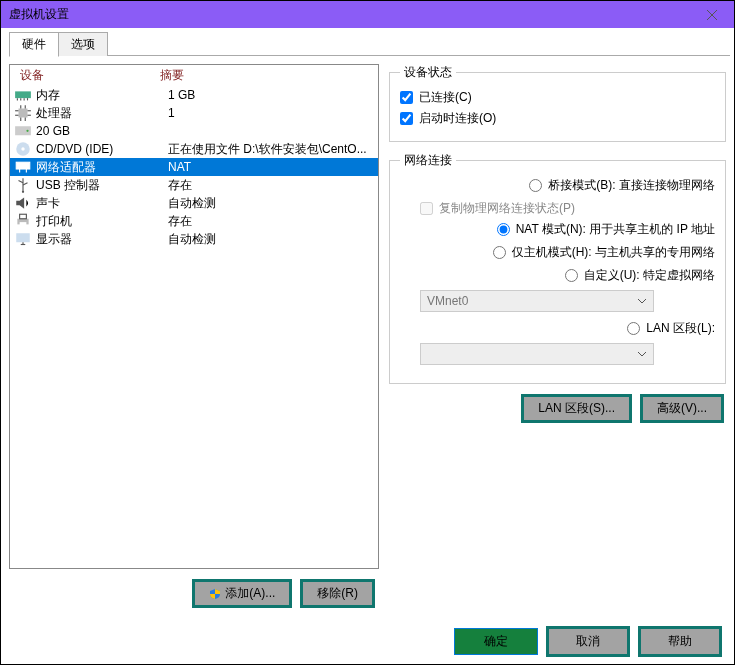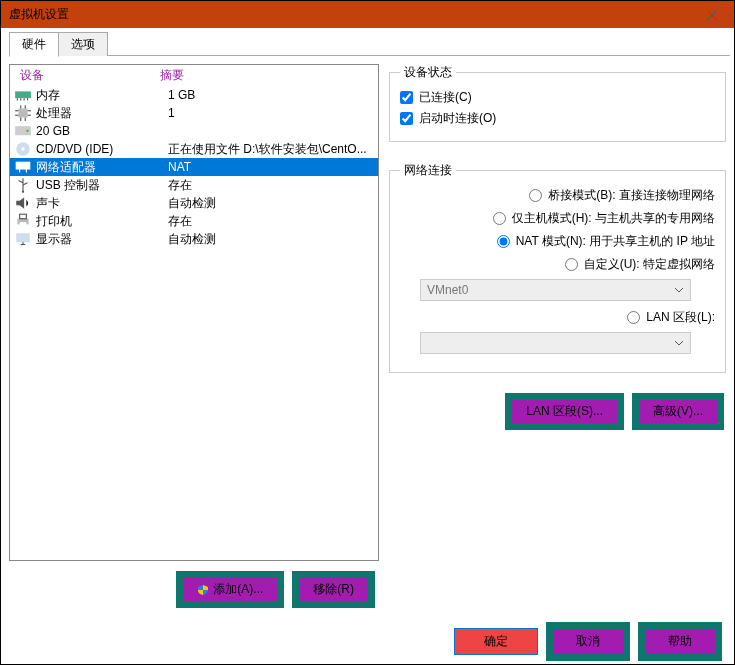--- a/index.html
+++ b/index.html
@@ -1,58 +1,58 @@
 <!DOCTYPE html>
 <html><head>
 <meta charset="utf-8">
 <style>
   * { box-sizing: border-box; margin: 0; padding: 0; font-family: "Microsoft YaHei", "Segoe UI", sans-serif; font-size: 12px; }
   body { background: #fff; width: 735px; height: 665px; border: 1px solid #000; overflow: hidden; display: flex; flex-direction: column; }
-  .titlebar { height: 27px; line-height: 27px; background: #c2410c; display: flex; align-items: center; padding: 0 0 0 8px; }
+  .titlebar { height: 27px; line-height: 27px; background: #8b5cf6; display: flex; align-items: center; padding: 0 0 0 8px; }
   .titlebar .title { flex: 1; }
   .titlebar .close { width: 44px; height: 100%; display: flex; align-items: center; justify-content: center; cursor: pointer; }
   .titlebar .close svg { width: 10px; height: 10px; }
 
   .tabstrip { padding: 4px 4px 0 8px; }
   .tabs { display: flex; }
   .tab { padding: 3px 12px; border: 1px solid #aaa; border-bottom: none; background: #fff; position: relative; }
   .tab.active { background: #fff; border-bottom: 1px solid #fff; z-index: 2; margin-bottom: -1px; }
   .tab.inactive { background: #f0f0f0; border-left: none; }
   .tabbar-line { border-bottom: 1px solid #aaa; margin-top: -1px; }
 
   .content { flex: 1; display: flex; padding: 8px 8px 0 8px; gap: 10px; }
 
   .left { width: 370px; display: flex; flex-direction: column; }
   .devicelist { flex: 1; border: 1px solid #888; overflow: hidden; }
-  .listhead { display: flex; padding: 2px 0 2px 10px; font-weight: normal; color: #a21caf; }
+  .listhead { display: flex; padding: 2px 0 2px 10px; font-weight: normal; color: #7f1d1d; }
   .listhead .c1 { width: 140px; }
   .listrow { display: flex; align-items: center; padding: 1px 0 1px 4px; height: 18px; line-height: 16px; }
   .listrow .icon { width: 18px; height: 16px; display: flex; align-items: center; justify-content: center; margin-right: 4px; }
   .listrow .name { width: 132px; }
   .listrow .summary { flex: 1; overflow: hidden; white-space: nowrap; text-overflow: ellipsis; padding-right: 4px;}
   .listrow.selected { background: #0078d7; color: #fff; }
   .listrow.selected svg * { stroke: #fff!important; fill: #fff!important; }
 
   .leftbuttons { display: flex; justify-content: flex-end; gap: 8px; padding: 10px 4px; }
-  .btn { border: 7px solid #0f766e; background: #a21caf; padding: 3px 14px; cursor: pointer; display: inline-flex; align-items: center; gap: 4px; }
-  .btn.def { border: 1px solid #0078d7; background: #ef4444; }
+  .btn { border: 3px solid #0f766e; background: #a3a3a3; padding: 3px 14px; cursor: pointer; display: inline-flex; align-items: center; gap: 4px; }
+  .btn.def { border: 1px solid #0078d7; background: #15803d; }
   .shield { width: 12px; height: 12px; }
 
-  .right { flex: 1; display: flex; flex-direction: column; gap: 20px; }
+  .right { flex: 1; display: flex; flex-direction: column; gap: 10px; }
 
   fieldset { border: 1px solid #ccc;  padding: 8px 10px 10px 10px; position: relative; }
   legend { padding: 0 4px; }
 
   .chk { display: flex; align-items: center; gap: 6px; margin-bottom: 4px; }
   .chk input[type=checkbox] { width: 13px; height: 13px; }
   .rad { display: flex; align-items: center; gap: 6px; margin-bottom: 6px; justify-content: flex-end; }
   .rad input[type=radio] { width: 13px; height: 13px; }
   .indent { margin-left: 20px; }
   .disabled-text { color:#888; }
-  .combo { width: 271px; height: 22px; border: 1px solid #ccc; background: #eee; display: flex; align-items: center; padding: 0 6px; color:#777; justify-content: space-between; margin-bottom: 8px;}
+  .combo { width: 234px; height: 22px; border: 1px solid #ccc; background: #eee; display: flex; align-items: center; padding: 0 6px; color:#777; justify-content: space-between; margin-bottom: 8px;}
   .combo .chev { width:10px;height:10px;}
 
   .rightbuttons { display:flex; justify-content:flex-end; gap:8px; padding: 0 2px; }
 
   .footer { height: 46px; display:flex; align-items:center; justify-content:flex-end; gap:8px; padding: 0 12px; border-top:none;}
   .footer .btn { min-width: 84px; justify-content:center; padding:4px 10px;}
 
   svg line, svg rect:not([fill]), svg circle:not([fill]), svg polyline { stroke:#555; stroke-width:1; fill:none; }
 </style>
 </head>
@@ -217,27 +217,31 @@
           <span>启动时连接(O)</span>
         </label>
     </fieldset>
 
     <fieldset>
       <legend>网络连接</legend>
       <label class="rad">
           <input type="radio" name="net" style="">
           <span>桥接模式(B): 直接连接物理网络</span>
         </label>
-      <label class="rad">
-          <input type="radio" name="net" style="">
-          <span>仅主机模式(H): 与主机共享的专用网络</span>
+      <label class="chk indent disabled-text">
+          <input type="checkbox" disabled="" style="">
+          <span>复制物理网络连接状态(P)</span>
         </label>
       <label class="rad">
           <input type="radio" name="net" checked="" style="">
           <span>NAT 模式(N): 用于共享主机的 IP 地址</span>
+        </label>
+      <label class="rad">
+          <input type="radio" name="net" style="">
+          <span>仅主机模式(H): 与主机共享的专用网络</span>
         </label>
       <label class="rad">
           <input type="radio" name="net" style="">
           <span>自定义(U): 特定虚拟网络</span>
         </label>
       <div class="combo indent">
         <span>VMnet0</span>
         <svg class="chev" viewBox="0 0 10 10">
             <polyline points="1,3 5,7 9,3"></polyline>
           </svg>

